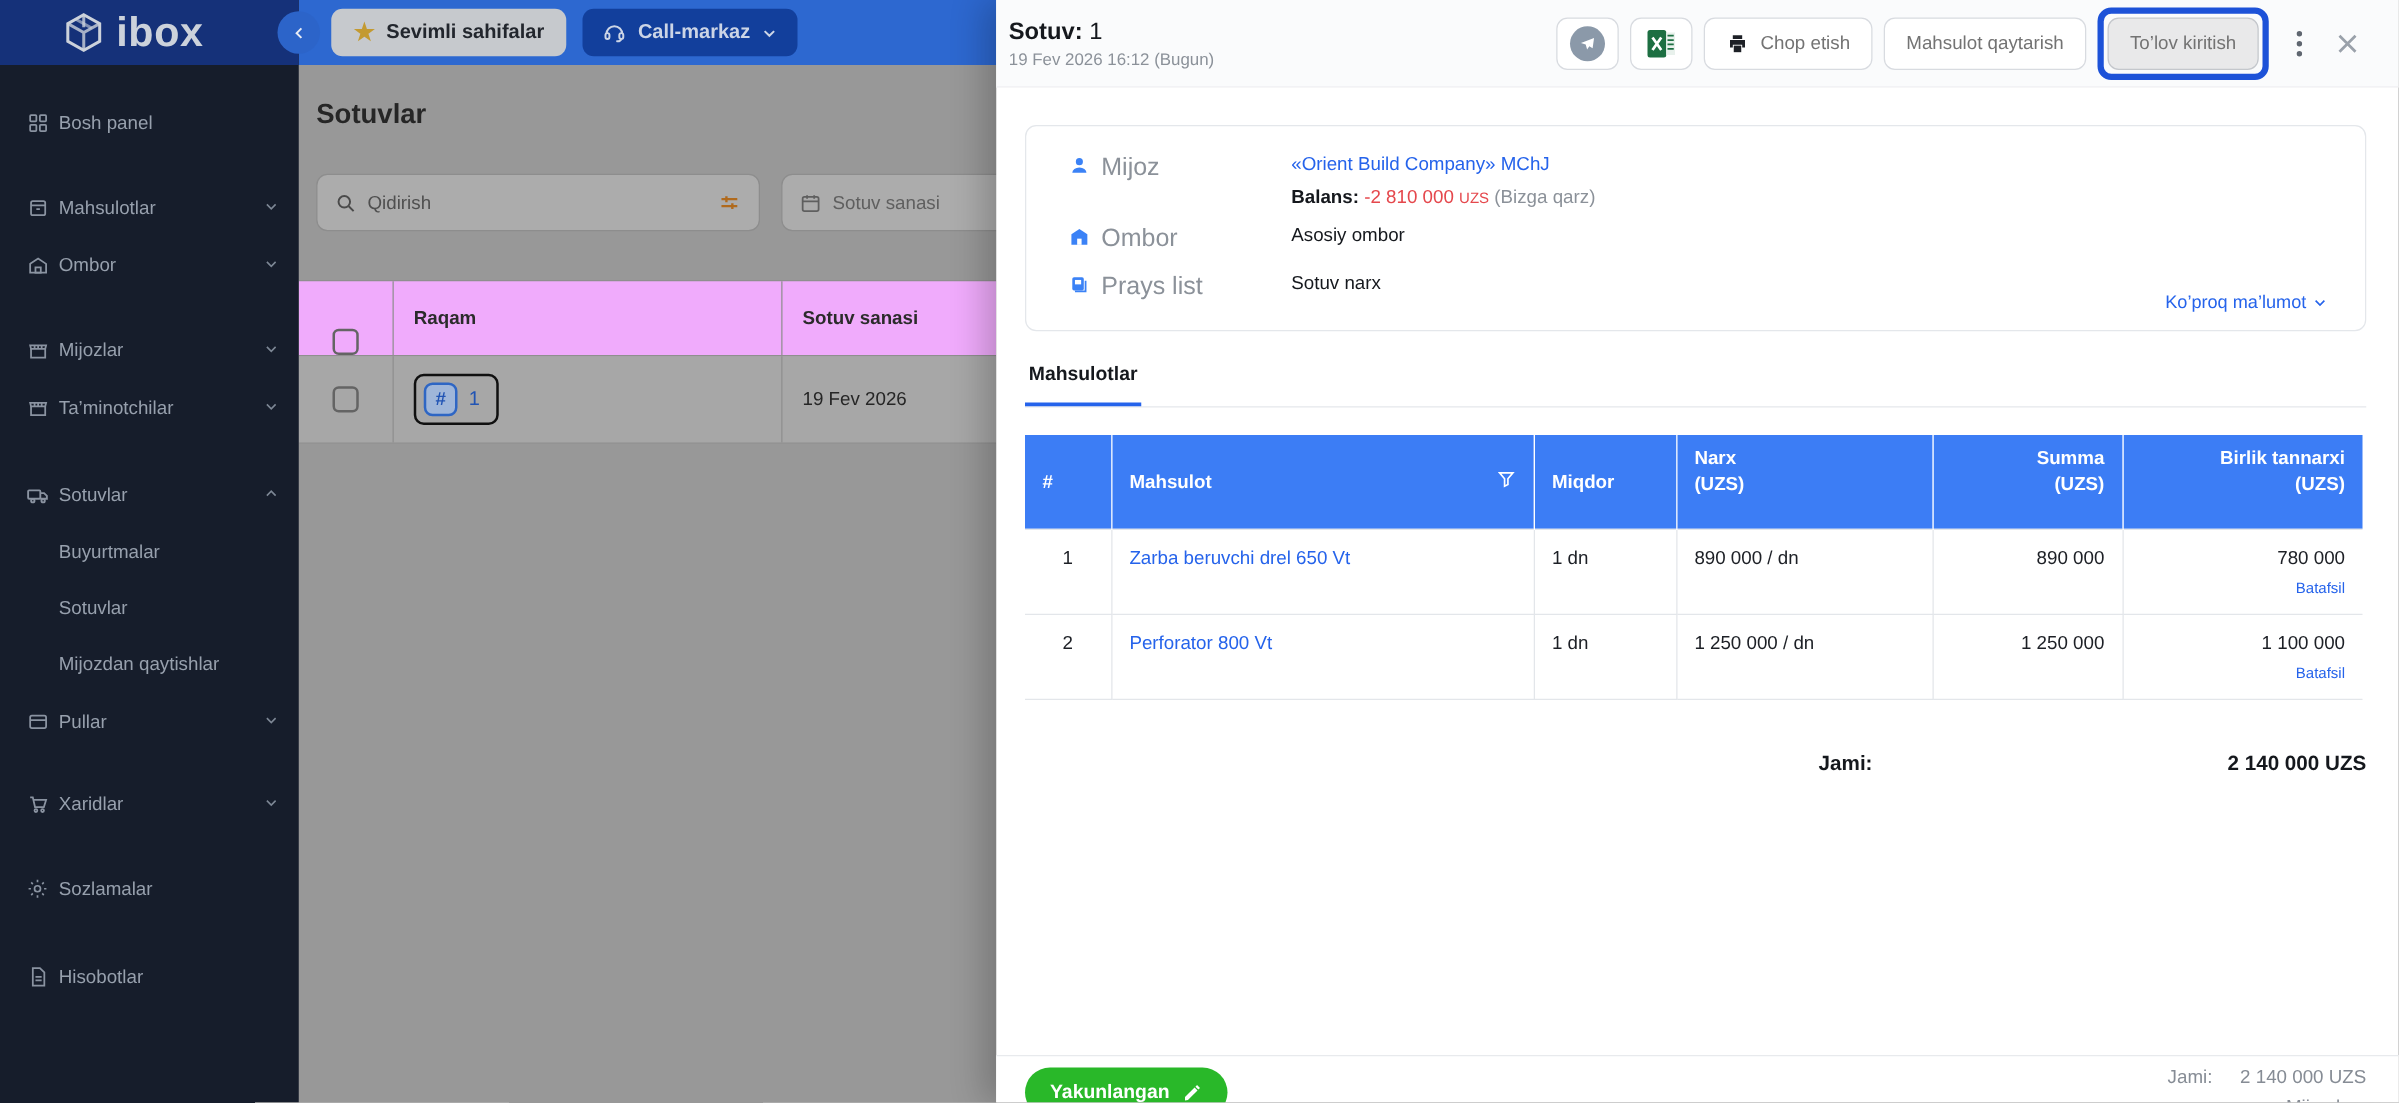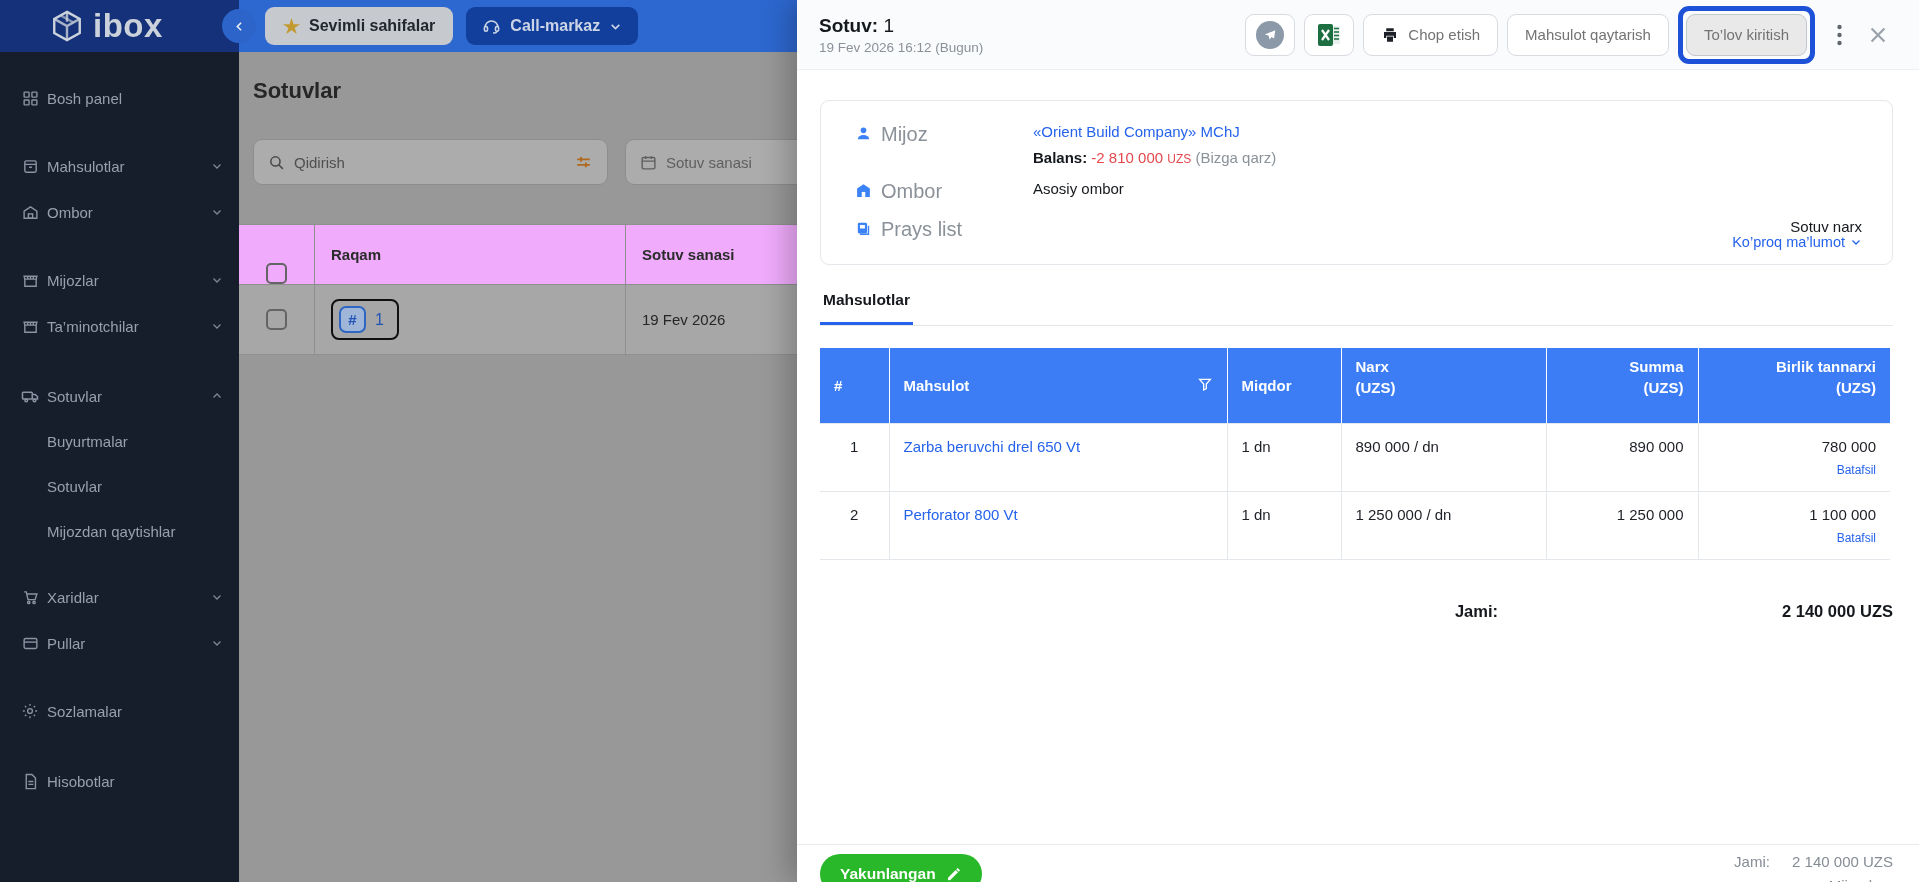--- a/index.html
+++ b/index.html
@@ -52,21 +52,21 @@
   .badgewrap { display:inline-flex; align-items:center; gap:9px; padding:5px 13px 5px 6px;
                border:2px solid #101010; border-radius:8px; }
   .chip { width:27px; height:27px; border:2px solid #2e66c4; background:#9fb6d9; border-radius:7px;
           display:flex; align-items:center; justify-content:center; color:#2154b4; font-weight:bold; font-size:15px; }
   .badgewrap .n { color:#2154b4; font-size:16px; }
 
   
   .drawer { position:absolute; left:797px; top:0; width:1122px; height:882px; background:#ffffff; z-index:10;
             box-shadow:-10px 0 26px rgba(0,0,0,.22); }
   .dhead { height:70px; background:#fafbfc; border-bottom:1px solid #f0f0f2; display:flex; align-items:center;
-           padding:0 26px 0 22px; }
+           padding:0 26px 0 10px; }
   .dtitle-block { display:flex; flex-direction:column; gap:3px; }
   .dtitle { font-size:19px; color:#15181d; }
   .dtitle b { font-weight:bold; }
   .dsub { font-size:13.5px; color:#8b9199; }
   .hbtns { margin-left:auto; display:flex; align-items:center; gap:9px; }
   .hbtn { height:42px; background:#fff; border:1px solid #d8dbe0; border-radius:9px; display:flex; align-items:center;
           gap:9px; padding:0 17px; font-size:15px; color:#737373; cursor:pointer; white-space:nowrap; }
   .iconbtn { width:50px; height:42px; background:#fff; border:1px solid #d8dbe0; border-radius:9px;
              display:flex; align-items:center; justify-content:center; cursor:pointer; }
   .tg-circle { width:28px; height:28px; border-radius:50%; background:#8b99a9; display:flex; align-items:center; justify-content:center; }
@@ -215,41 +215,41 @@
       </div>
       <div class="s-sub">
           <span>Buyurtmalar</span>
         </div>
       <div class="s-sub">
           <span>Sotuvlar</span>
         </div>
       <div class="s-sub">
           <span>Mijozdan qaytishlar</span>
         </div>
+      <div class="s-item">
+        <span class="ic">
+            <svg width="17" height="17" viewBox="0 0 24 24" fill="none" stroke="currentColor" stroke-width="2">
+              <rect x="3" y="5" width="18" height="14" rx="2"></rect>
+              <path d="M3 10 H21"></path>
+            </svg>
+          </span>
+        <span class="lbl">Pullar</span>
+        <span class="chev"><svg width="12" height="12" viewBox="0 0 24 24" fill="none" stroke="currentColor" stroke-width="2.6">
+              <path d="M5 9 L12 16 L19 9"></path>
+            </svg></span>
+      </div>
       <div class="s-item gap20">
         <span class="ic">
             <svg width="17" height="17" viewBox="0 0 24 24" fill="none" stroke="currentColor" stroke-width="2">
               <path d="M3 4 H6 L8.5 15 H18.5 L21 7 H7"></path>
               <circle cx="9.5" cy="19" r="1.6"></circle>
               <circle cx="17" cy="19" r="1.6"></circle>
             </svg>
           </span>
         <span class="lbl">Xaridlar</span>
-        <span class="chev"><svg width="12" height="12" viewBox="0 0 24 24" fill="none" stroke="currentColor" stroke-width="2.6">
-              <path d="M5 9 L12 16 L19 9"></path>
-            </svg></span>
-      </div>
-      <div class="s-item">
-        <span class="ic">
-            <svg width="17" height="17" viewBox="0 0 24 24" fill="none" stroke="currentColor" stroke-width="2">
-              <rect x="3" y="5" width="18" height="14" rx="2"></rect>
-              <path d="M3 10 H21"></path>
-            </svg>
-          </span>
-        <span class="lbl">Pullar</span>
         <span class="chev"><svg width="12" height="12" viewBox="0 0 24 24" fill="none" stroke="currentColor" stroke-width="2.6">
               <path d="M5 9 L12 16 L19 9"></path>
             </svg></span>
       </div>
       <div class="s-item gap22">
         <span class="ic">
             <svg width="18" height="18" viewBox="0 0 24 24" fill="none" stroke="currentColor" stroke-width="1.8">
               <circle cx="12" cy="12" r="3.2"></circle>
               <path d="M12 2.5 V5 M12 19 V21.5 M2.5 12 H5 M19 12 H21.5 M5.3 5.3 L7 7 M17 17 L18.7 18.7 M18.7 5.3 L17 7 M7 17 L5.3 18.7"></path>
             </svg>
@@ -412,21 +412,21 @@
       <div class="crow">
         <div class="clabel">
           <span class="ic"><svg width="17" height="17" viewBox="0 0 24 24" fill="#3b82f6">
                 <path d="M3 9 L12 3 L21 9 V21 H3 Z"></path>
                 <rect x="9.5" y="14" width="5" height="7" fill="#ffffff"></rect>
               </svg></span>
           <span>Ombor</span>
         </div>
         <div class="cvalue">Asosiy ombor</div>
       </div>
-      <div class="crow" style="margin-bottom:4px;justify-content:space-between;">
+      <div class="crow" style="margin-bottom:4px;">
         <div class="clabel">
           <span class="ic"><svg width="17" height="17" viewBox="0 0 24 24" fill="#3b82f6">
                 <rect x="4" y="4" width="13" height="15" rx="2"></rect>
                 <rect x="7" y="7" width="7" height="5" fill="#ffffff"></rect>
                 <path d="M18 8 H20 V21 H7 V19 H18 Z"></path>
               </svg></span>
           <span>Prays list</span>
         </div>
         <div class="cvalue">Sotuv narx</div>
       </div>

